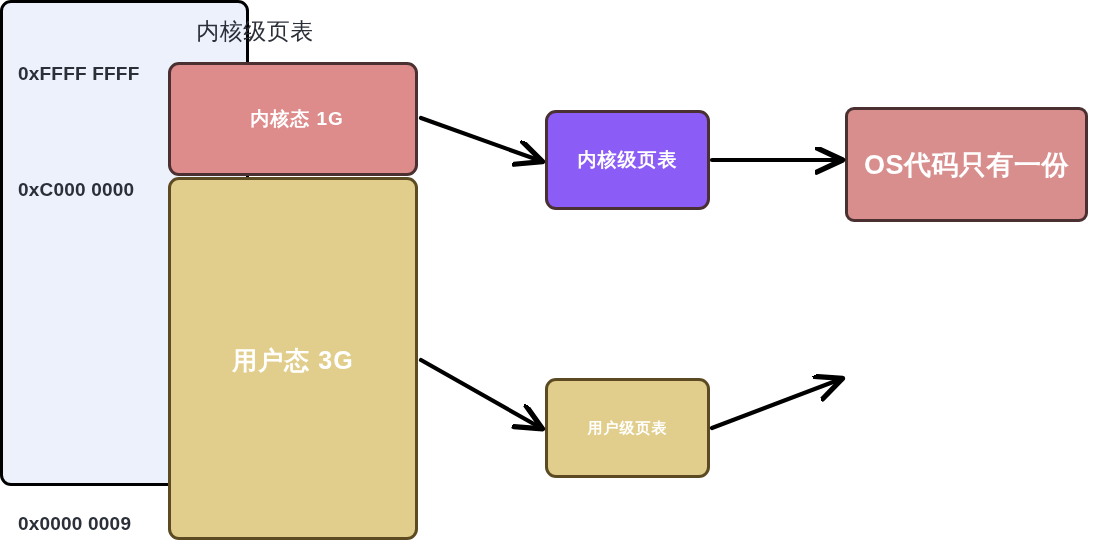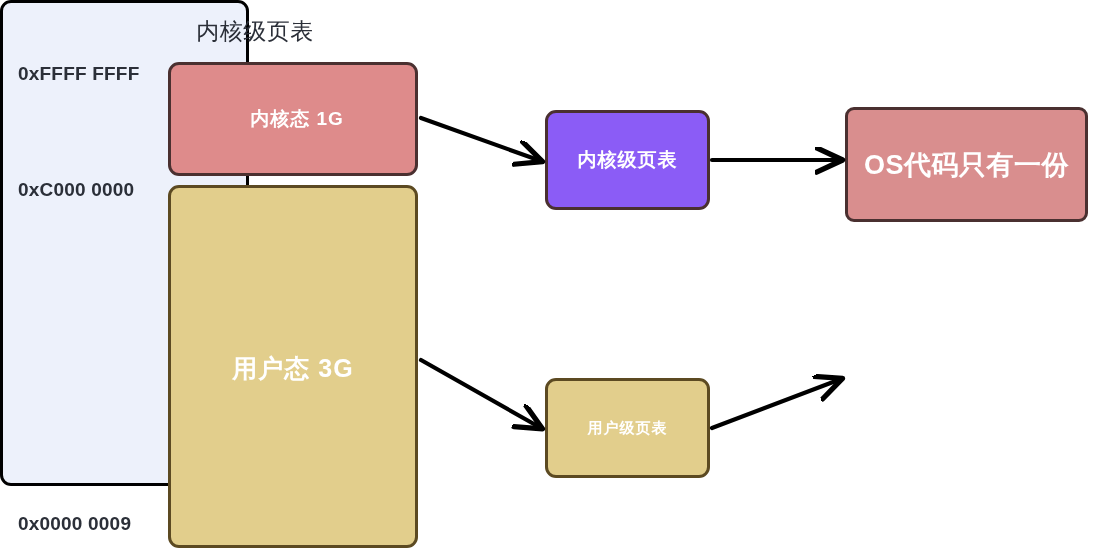--- a/index.html
+++ b/index.html
@@ -75,21 +75,20 @@
   #vas-user {
     left: 168px; top: 177px;
     width: 250px; height: 363px;
     background: #e2ce8c;
     border: 3px solid #5c4a22;
     border-radius: 11px;
     font-size: 25px;
     letter-spacing: 1px;
     align-items: flex-start;
     padding-top: 164px;
-    margin-top: 8px;
   }
 
   
   #pt-kernel {
     left: 545px; top: 110px;
     width: 165px; height: 100px;
     background: #de8b8b;
     border: 3px solid #4a3030;
     border-radius: 11px;
     font-size: 19px;

